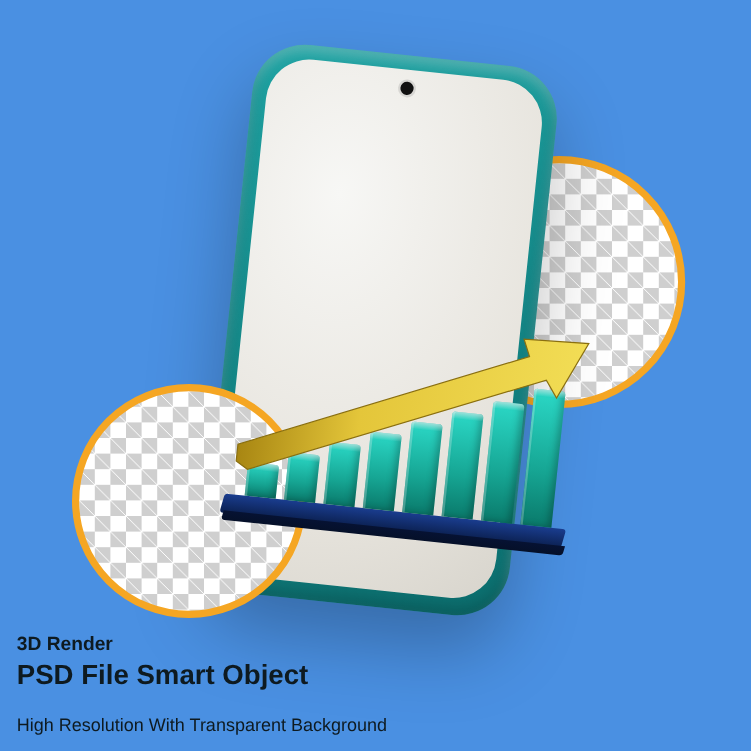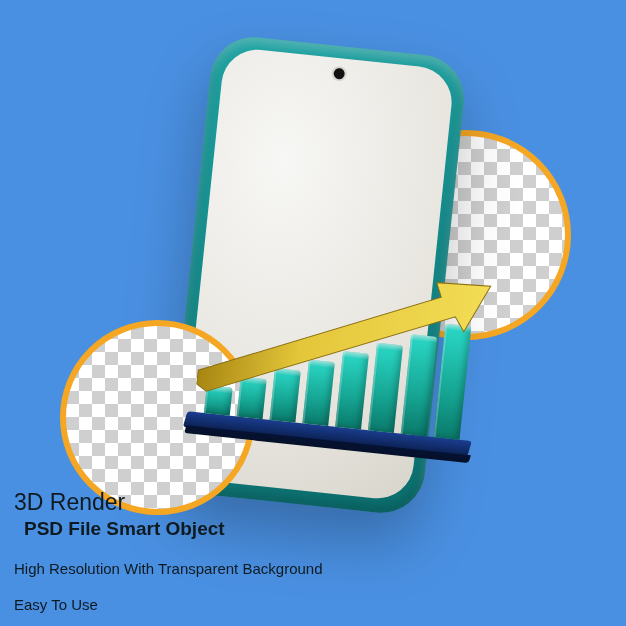--- a/index.html
+++ b/index.html
@@ -140,27 +140,26 @@
 
   
   .caption {
     position: absolute;
     left: 14px;
     bottom: 12px;
     color: #0e1a20;
     line-height: 1.28;
   }
   .caption .title {
+    font-size: 16px;
+    font-weight: 700;
+  }
+  .caption .subtitle {
     font-size: 23px;
-    font-weight: 400;
-  }
-  .caption .subtitle {
-    font-size: 19px;
     font-weight: 700;
-    margin-left: 10px;
   }
   .caption .line {
     font-size: 15px;
     font-weight: 400;
     margin-top: 17px;
   }
 </style>
 </head>
 <body>
 
@@ -197,16 +196,15 @@
         </linearGradient>
       </defs>
       <polygon fill="url(#ag)" stroke="#8a6f10" stroke-width="1" points="4,132 4,118 238,20 232,6 286,4 264,52 254,38 14,138"></polygon>
     </svg>
   </div>
 
   <div class="caption">
     <div class="title">3D Render</div>
     <div class="subtitle">PSD File Smart Object</div>
     <div class="line">High Resolution With Transparent Background</div>
-    <div class="line">Easy To Use</div>
   </div>
 
 </div>
 
 </body></html>

